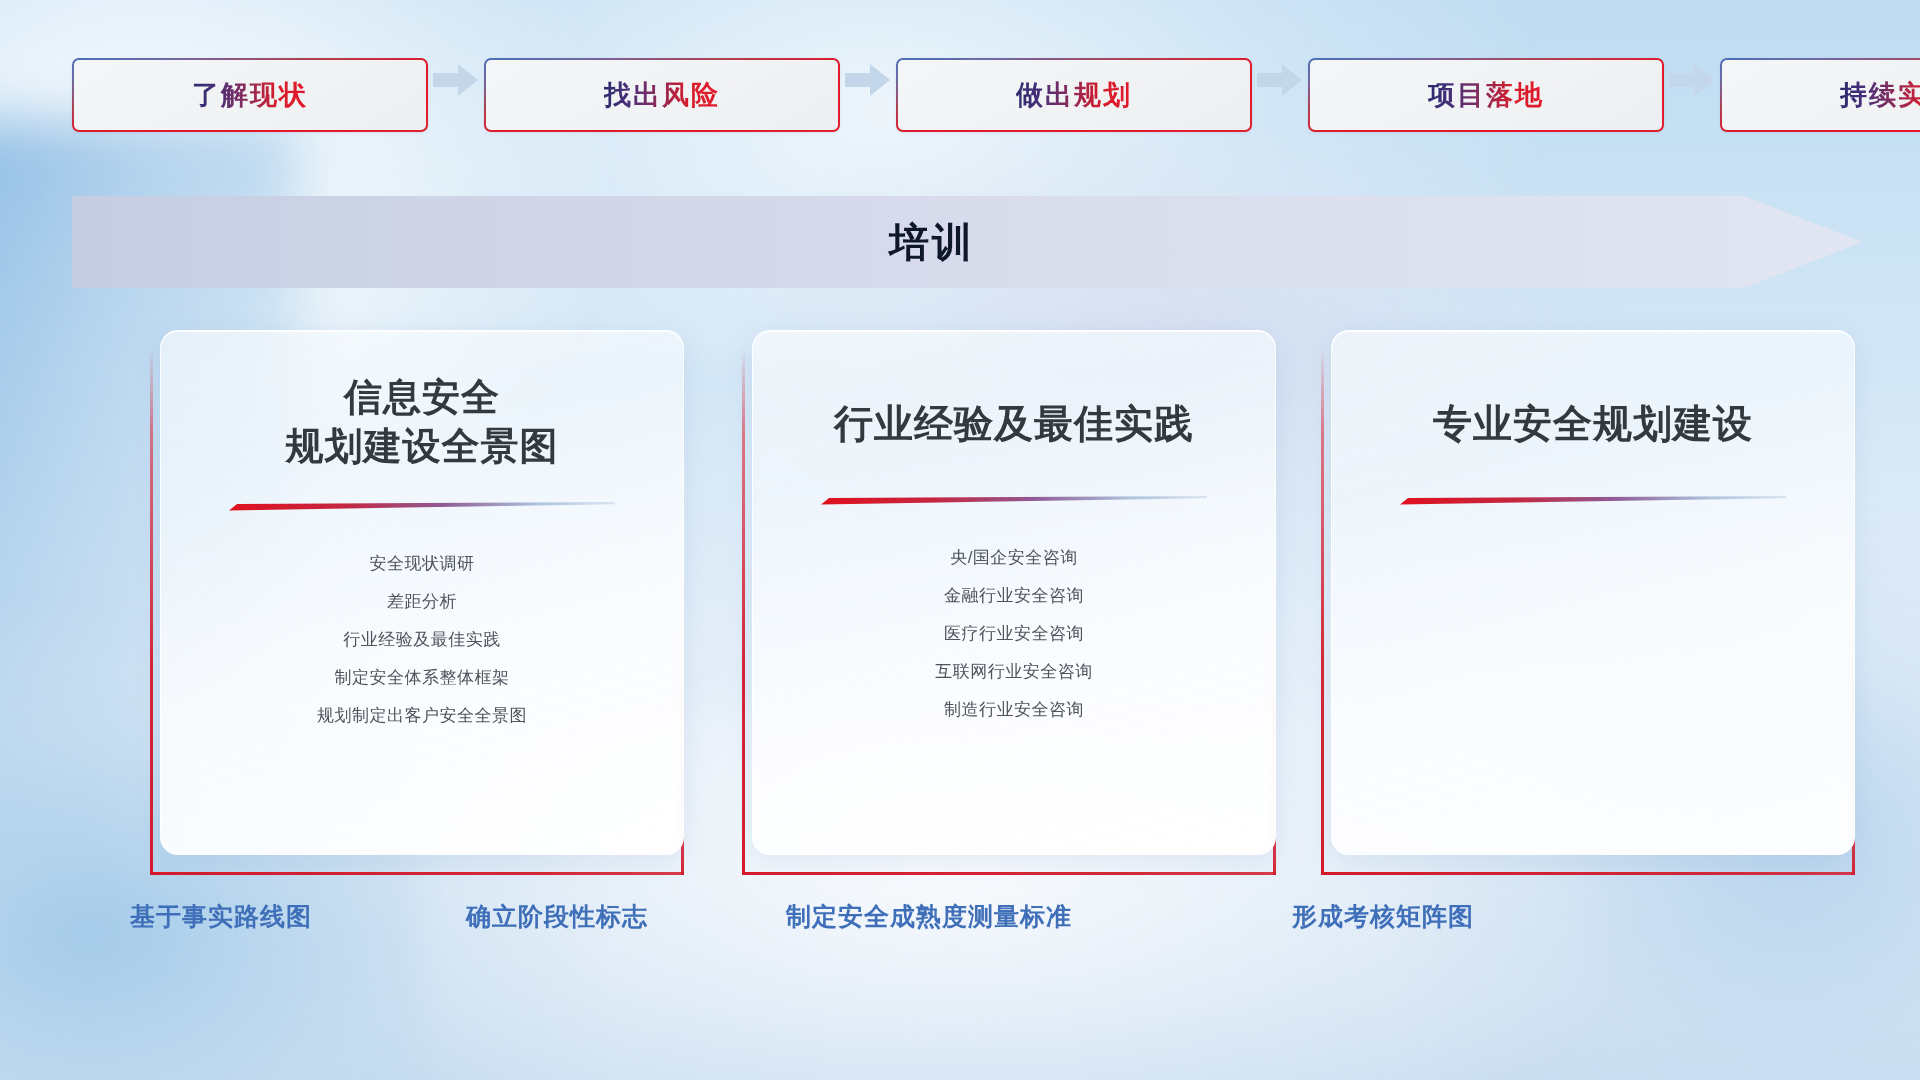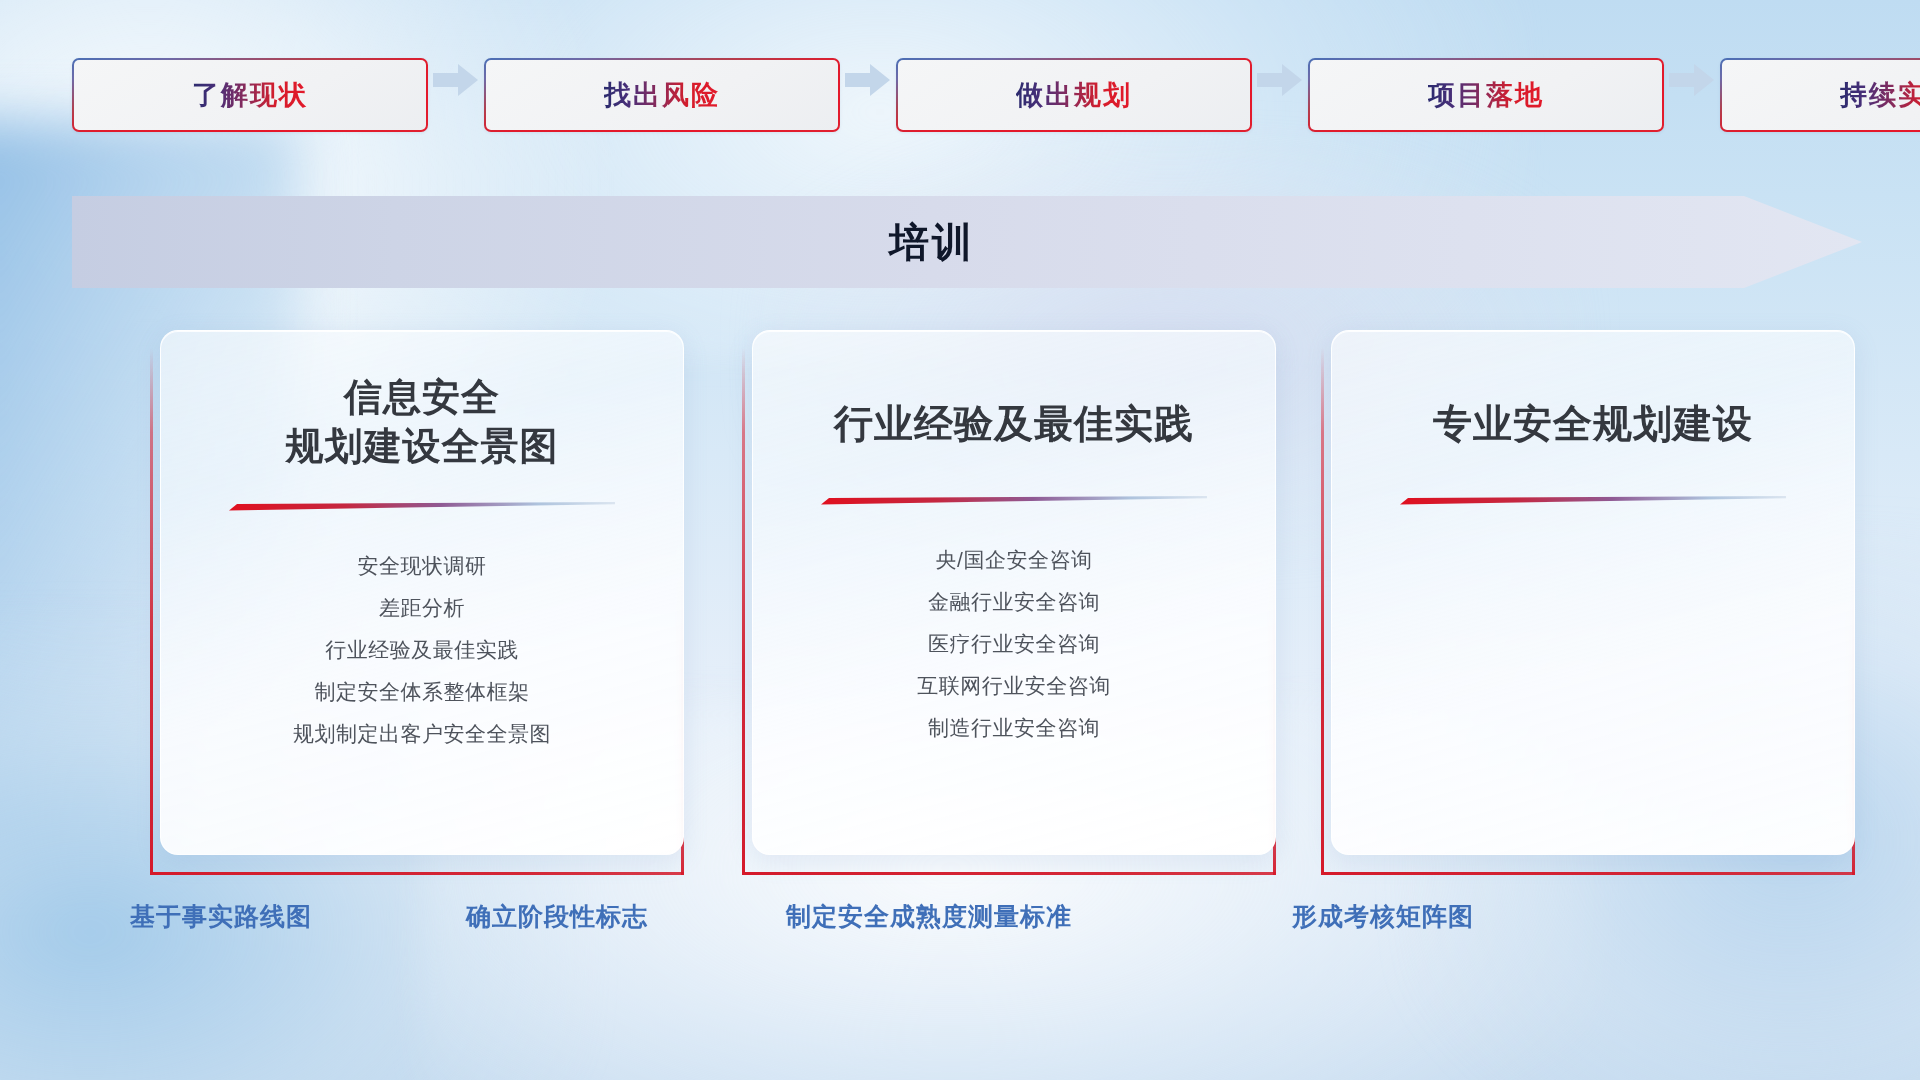--- a/index.html
+++ b/index.html
@@ -137,21 +137,21 @@
   .card-title.two-line{ font-size:38px; }
 
   .card-divider{
     position:relative;
     width:386px; height:9px; margin-top:30px; margin-bottom:34px;
   }
   .card-divider svg{ display:block; }
 
   .card-list{ display:flex; flex-direction:column; align-items:center; gap:0; }
   .card-item{
-    font-size:21px; color:#4e535c; line-height:1; padding:10px 0 11px 0;
+    font-size:17px; color:#4e535c; line-height:1; padding:10px 0 11px 0;
     letter-spacing:.5px;
   }
 
   
   #captions{ position:absolute; left:0; top:900px; width:1920px; height:90px; }
   .caption{
     position:absolute; top:0;
     font-size:25px; font-weight:700; color:#3f6fb8; letter-spacing:1px;
     white-space:nowrap;
   }

